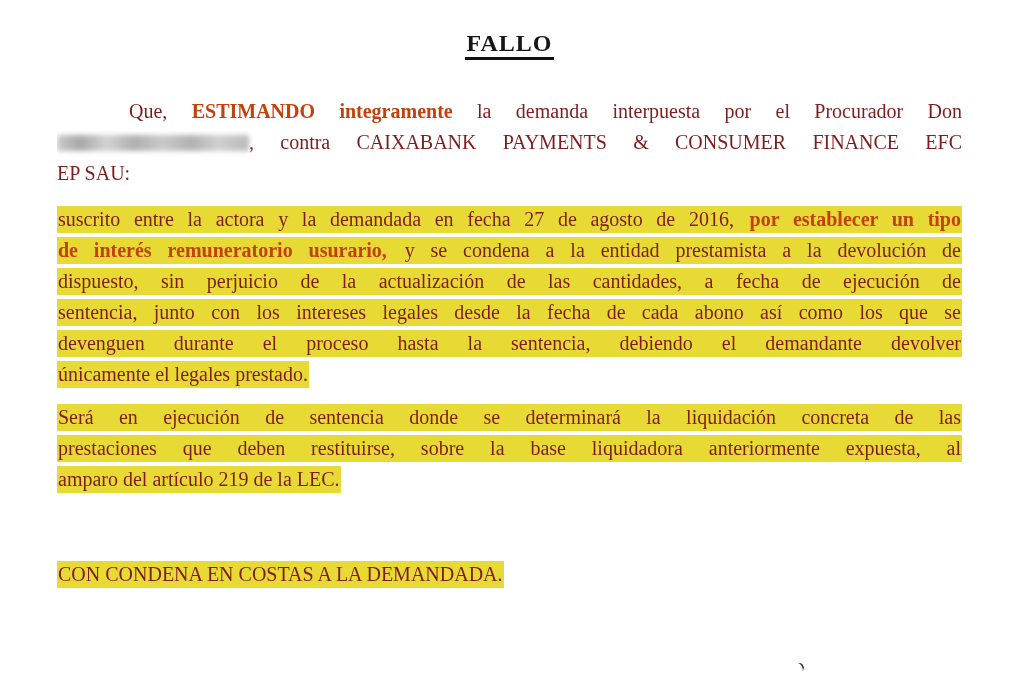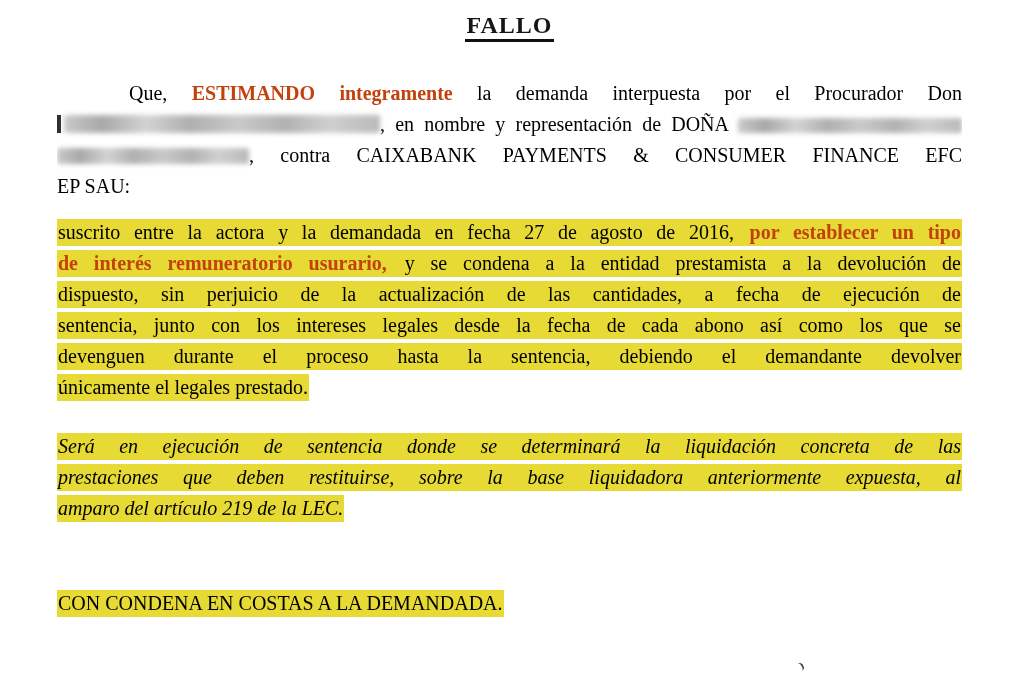--- a/index.html
+++ b/index.html
@@ -1,48 +1,48 @@
 <!DOCTYPE html>
 <html style="--hl: #e7da35;"><head>
 <meta charset="utf-8">
 <style>
   html,body{margin:0;padding:0;background:#ffffff;}
   .page{
     position:relative;
     width:1024px;height:675px;
     box-sizing:border-box;
-    padding:12px 62px 0 57px;
+    padding:30px 62px 0 57px;
     background:#ffffff;
     font-family:"Liberation Serif","DejaVu Serif",serif;
     color:#161616;
     overflow:hidden;
   }
   .title-wrap{text-align:center;height:30px;}
   .doc-title{
     display:inline-block;
     font-size:24px;font-weight:700;letter-spacing:1px;
     border-bottom:3px solid #111;
     padding:0 2px 1px 2px;
     line-height:26px;
   }
   .para{font-size:20px;line-height:31px;}
   .para-opening{margin-top:36px;}
   .para-ruling-1{margin-top:15px;}
-  .para-ruling-2{margin-top:28px;font-style:italic;}
+  .para-ruling-2{margin-top:12px;}
   .para-costas{margin-top:64px;}
   .line{
     height:31px;overflow:hidden;
     text-align:justify;
     text-align-last:justify;
     -moz-text-align-last:justify;
     white-space:normal;
   }
   .line.last{text-align-last:left;-moz-text-align-last:left;}
   .line.indent{padding-left:72px;}
-  .seg{color:#000000;}
+  .seg{color:#7f1d1d;}
   .seg.b{font-weight:700;color:#c2410c;}
   .seg.hl{background:var(--hl,#e7da35);padding:2px 1px 3px 1px;}
   .redact{
     display:inline-block;vertical-align:-2px;height:16px;border-radius:2px;
     background:linear-gradient(90deg,#bdbdbd 0%,#939393 12%,#c8c8c8 26%,#9c9c9c 40%,#bcbcbc 55%,#9f9f9f 70%,#c4c4c4 84%,#a8a8a8 100%);
     filter:blur(2.5px);opacity:.8;
   }
   .ink-bar{
     display:inline-block;width:4px;height:18px;background:#2d2d2d;
     vertical-align:-2px;margin-right:3px;filter:blur(.6px);
@@ -57,21 +57,20 @@
 <body>
 
 <div class="page">
   <div class="title-wrap">
     <span class="doc-title">FALLO</span>
   </div>
 
   <div>
       <div class="para para-opening">
         <div class="line indent"><span class="seg">Que, </span><span class="seg b">ESTIMANDO integramente</span><span class="seg"> la demanda interpuesta por el Procurador Don</span></div>
-        <div class="line"><span class="ink-bar"></span><span class="redact" style="width: 316px; height: 18px;"></span><span class="seg">, en nombre y representación de DOÑA </span><span class="redact" style="width: 224px; height: 15px;"></span></div>
         <div class="line"><span class="redact" style="width: 192px; height: 16px;"></span><span class="seg">, contra CAIXABANK PAYMENTS &amp; CONSUMER FINANCE EFC</span></div>
         <div class="line last"><span class="seg">EP SAU:</span></div>
       </div>
       <div class="para para-ruling-1">
         <div class="line"><span class="seg hl">suscrito entre la actora y la demandada en fecha 27 de agosto de 2016, </span><span class="seg b hl">por establecer un tipo</span></div>
         <div class="line"><span class="seg b hl">de interés remuneratorio usurario,</span><span class="seg hl"> y se condena a la entidad prestamista a la devolución de</span></div>
         <div class="line"><span class="seg hl">dispuesto, sin perjuicio de la actualización de las cantidades, a fecha de ejecución de</span></div>
         <div class="line"><span class="seg hl">sentencia, junto con los intereses legales desde la fecha de cada abono así como los que se</span></div>
         <div class="line"><span class="seg hl">devenguen durante el proceso hasta la sentencia, debiendo el demandante devolver</span></div>
         <div class="line last"><span class="seg hl">únicamente el legales prestado.</span></div>

